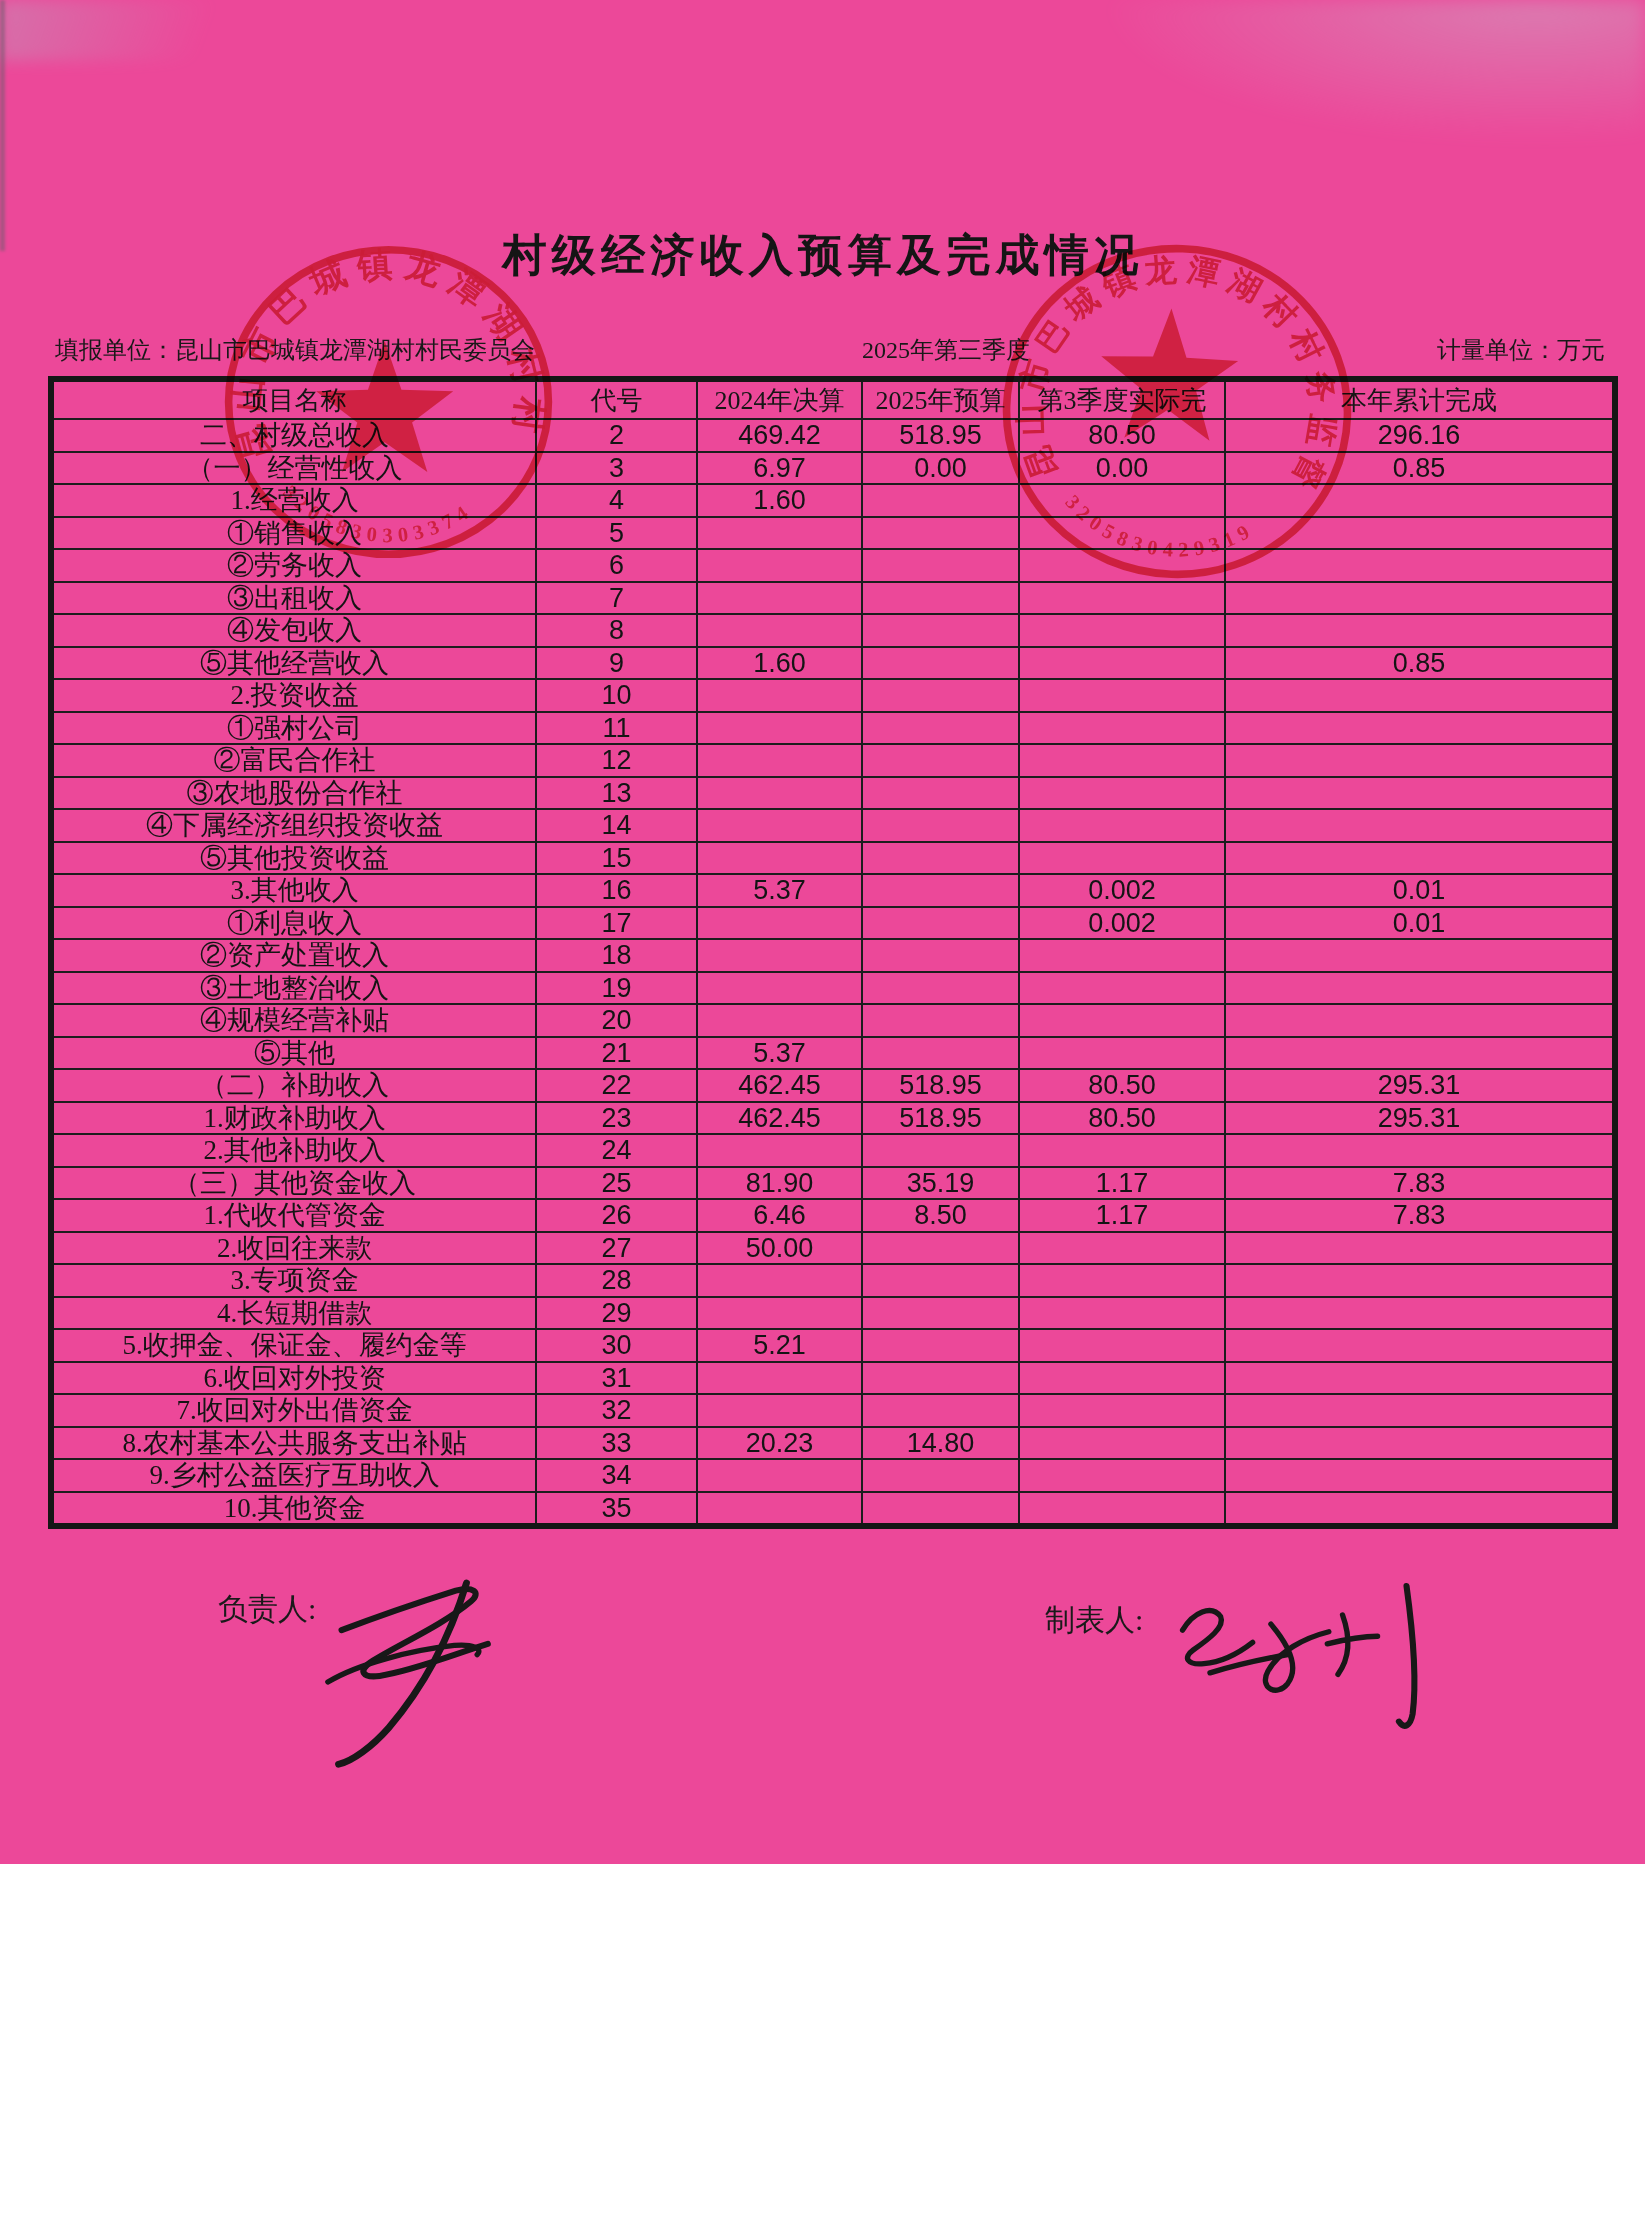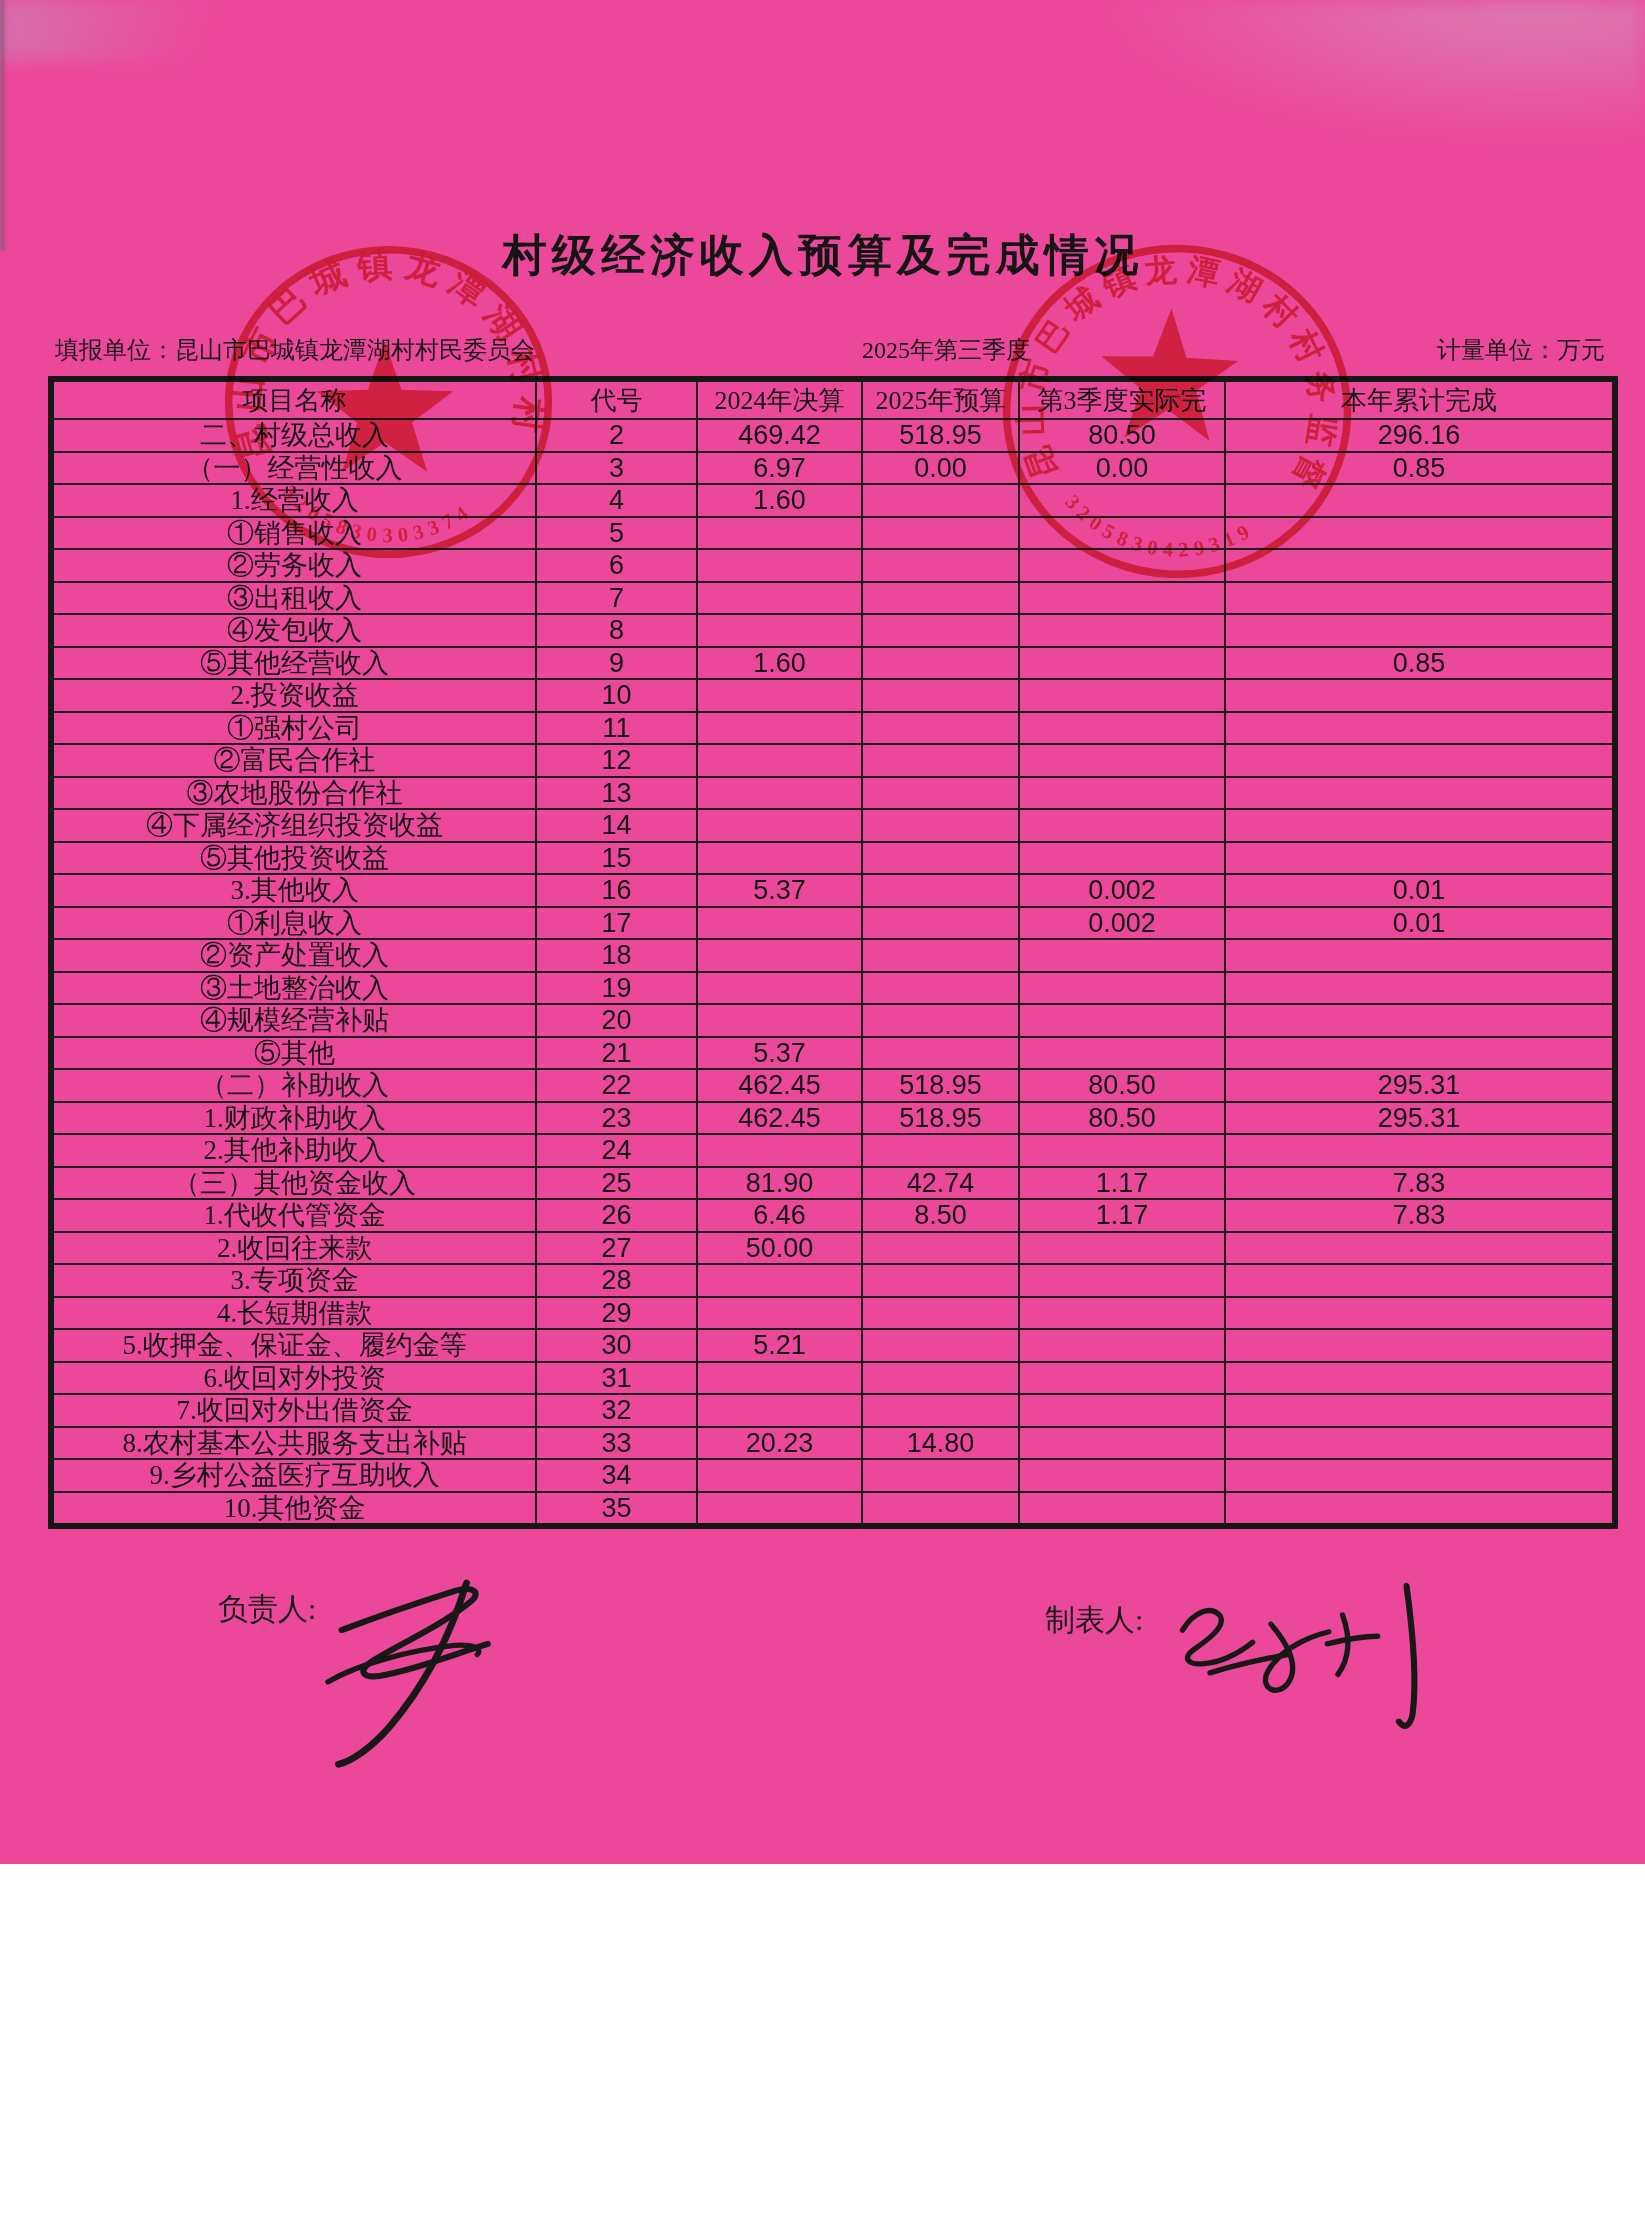--- a/index.html
+++ b/index.html
@@ -265,21 +265,21 @@
           <td class="num-cell">24</td>
           <td class="num-cell"></td>
           <td class="num-cell"></td>
           <td class="num-cell"></td>
           <td class="num-cell"></td>
         </tr>
         <tr>
           <td>（三）其他资金收入</td>
           <td class="num-cell">25</td>
           <td class="num-cell">81.90</td>
-          <td class="num-cell">42.74</td>
+          <td class="num-cell">35.19</td>
           <td class="num-cell">1.17</td>
           <td class="num-cell">7.83</td>
         </tr>
         <tr>
           <td>1.代收代管资金</td>
           <td class="num-cell">26</td>
           <td class="num-cell">6.46</td>
           <td class="num-cell">8.50</td>
           <td class="num-cell">1.17</td>
           <td class="num-cell">7.83</td>

